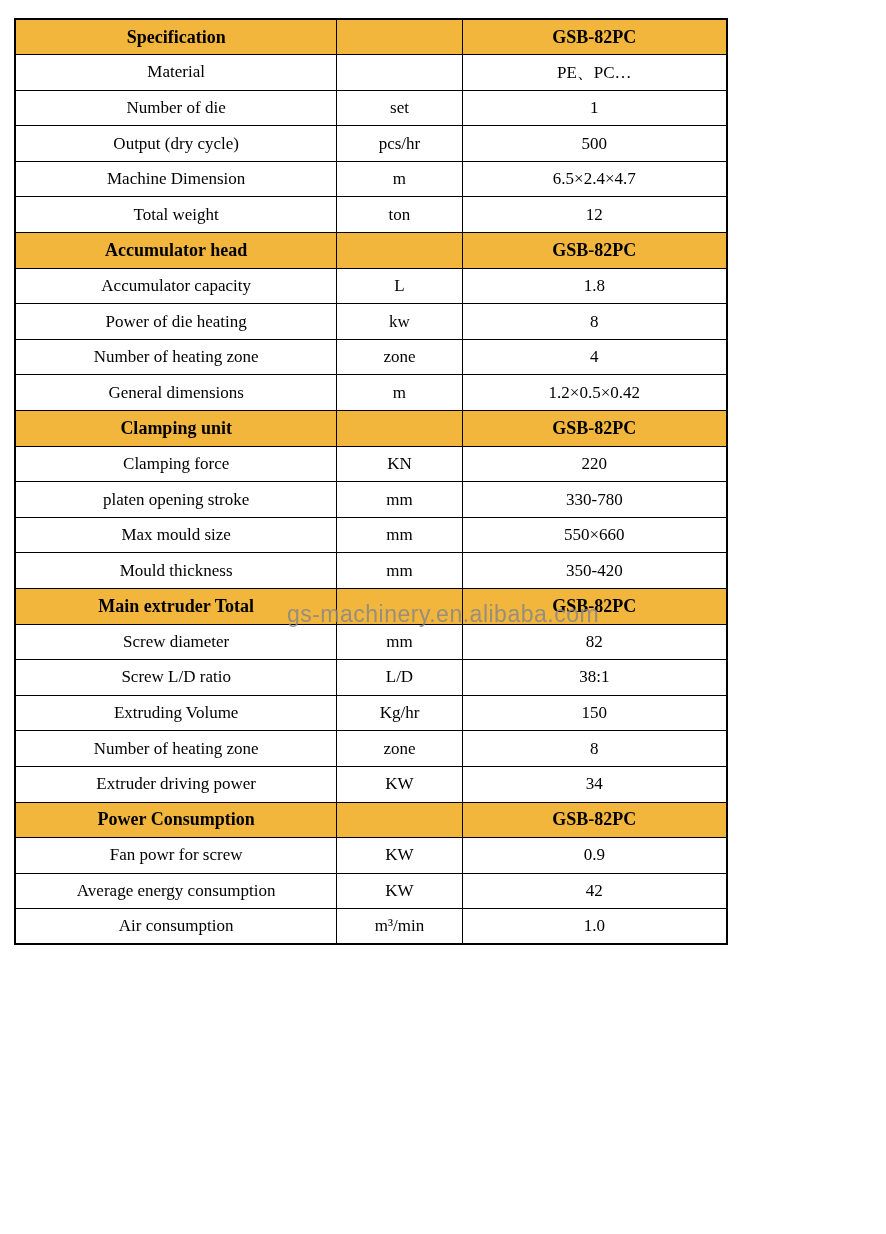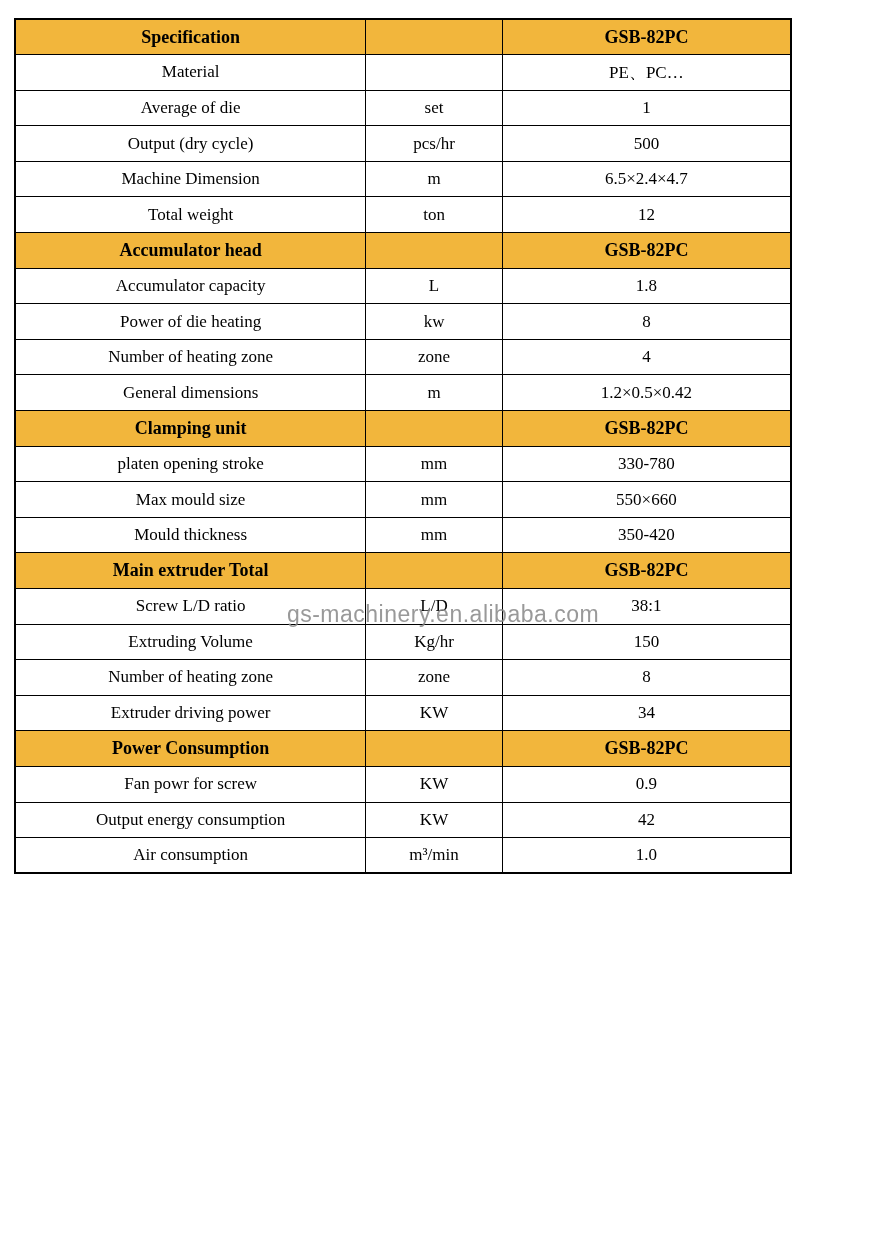--- a/index.html
+++ b/index.html
@@ -16,21 +16,21 @@
     width: 886px;
     height: 1234px;
     position: relative;
     font-family: "Liberation Serif", serif;
     color: #000;
   }
   .spec-table {
     position: absolute;
     left: 14px;
     top: 18px;
-    width: 778px;
+    width: 714px;
     border-collapse: collapse;
     table-layout: fixed;
     border: 2px solid var(--border-color);
   }
   .spec-table td {
     border: 1px solid var(--border-color);
     height: 35.6px;
     text-align: center;
     vertical-align: middle;
     font-size: 17px;
@@ -73,21 +73,21 @@
     <td class="col-label">Specification</td>
     <td class="col-unit"></td>
     <td class="col-value">GSB-82PC</td>
   </tr>
       <tr>
     <td class="col-label">Material</td>
     <td class="col-unit"></td>
     <td class="col-value">PE、PC…</td>
   </tr>
       <tr>
-    <td class="col-label">Average of die</td>
+    <td class="col-label">Number of die</td>
     <td class="col-unit">set</td>
     <td class="col-value">1</td>
   </tr>
       <tr>
     <td class="col-label">Output (dry cycle)</td>
     <td class="col-unit">pcs/hr</td>
     <td class="col-value">500</td>
   </tr>
       <tr>
     <td class="col-label">Machine Dimension</td>
@@ -123,38 +123,48 @@
     <td class="col-label">General dimensions</td>
     <td class="col-unit">m</td>
     <td class="col-value">1.2×0.5×0.42</td>
   </tr>
       <tr class="section">
     <td class="col-label">Clamping unit</td>
     <td class="col-unit"></td>
     <td class="col-value">GSB-82PC</td>
   </tr>
       <tr>
+    <td class="col-label">Clamping force</td>
+    <td class="col-unit">KN</td>
+    <td class="col-value">220</td>
+  </tr>
+      <tr>
     <td class="col-label">platen opening stroke</td>
     <td class="col-unit">mm</td>
     <td class="col-value">330-780</td>
   </tr>
       <tr>
     <td class="col-label">Max mould size</td>
     <td class="col-unit">mm</td>
     <td class="col-value">550×660</td>
   </tr>
       <tr>
     <td class="col-label">Mould thickness</td>
     <td class="col-unit">mm</td>
     <td class="col-value">350-420</td>
   </tr>
       <tr class="section">
     <td class="col-label">Main extruder Total</td>
     <td class="col-unit"></td>
     <td class="col-value">GSB-82PC</td>
+  </tr>
+      <tr>
+    <td class="col-label">Screw diameter</td>
+    <td class="col-unit">mm</td>
+    <td class="col-value">82</td>
   </tr>
       <tr>
     <td class="col-label">Screw L/D ratio</td>
     <td class="col-unit">L/D</td>
     <td class="col-value">38:1</td>
   </tr>
       <tr>
     <td class="col-label">Extruding Volume</td>
     <td class="col-unit">Kg/hr</td>
     <td class="col-value">150</td>
@@ -173,21 +183,21 @@
     <td class="col-label">Power Consumption</td>
     <td class="col-unit"></td>
     <td class="col-value">GSB-82PC</td>
   </tr>
       <tr>
     <td class="col-label">Fan powr for screw</td>
     <td class="col-unit">KW</td>
     <td class="col-value">0.9</td>
   </tr>
       <tr>
-    <td class="col-label">Output energy consumption</td>
+    <td class="col-label">Average energy consumption</td>
     <td class="col-unit">KW</td>
     <td class="col-value">42</td>
   </tr>
       <tr>
     <td class="col-label">Air consumption</td>
     <td class="col-unit">m³/min</td>
     <td class="col-value">1.0</td>
   </tr>
     </tbody>
 </table>

